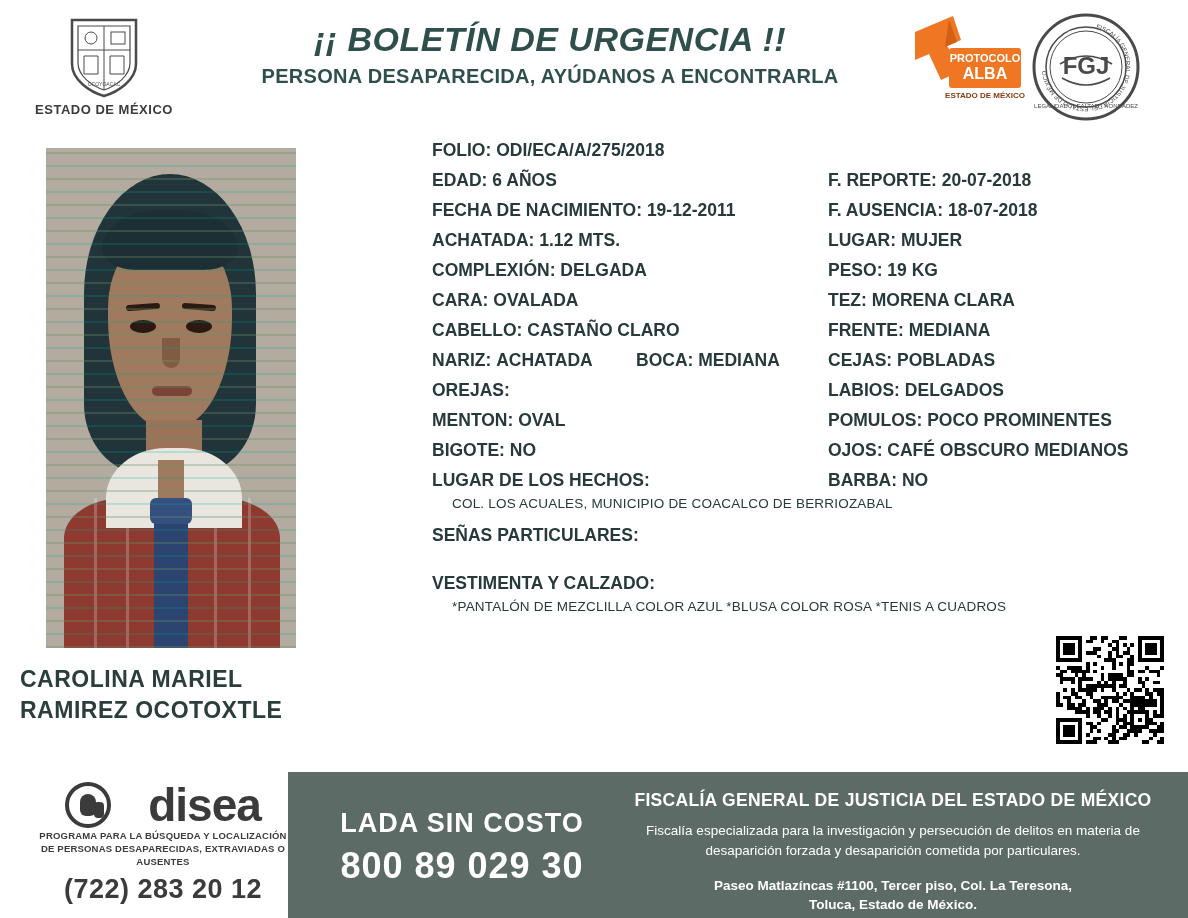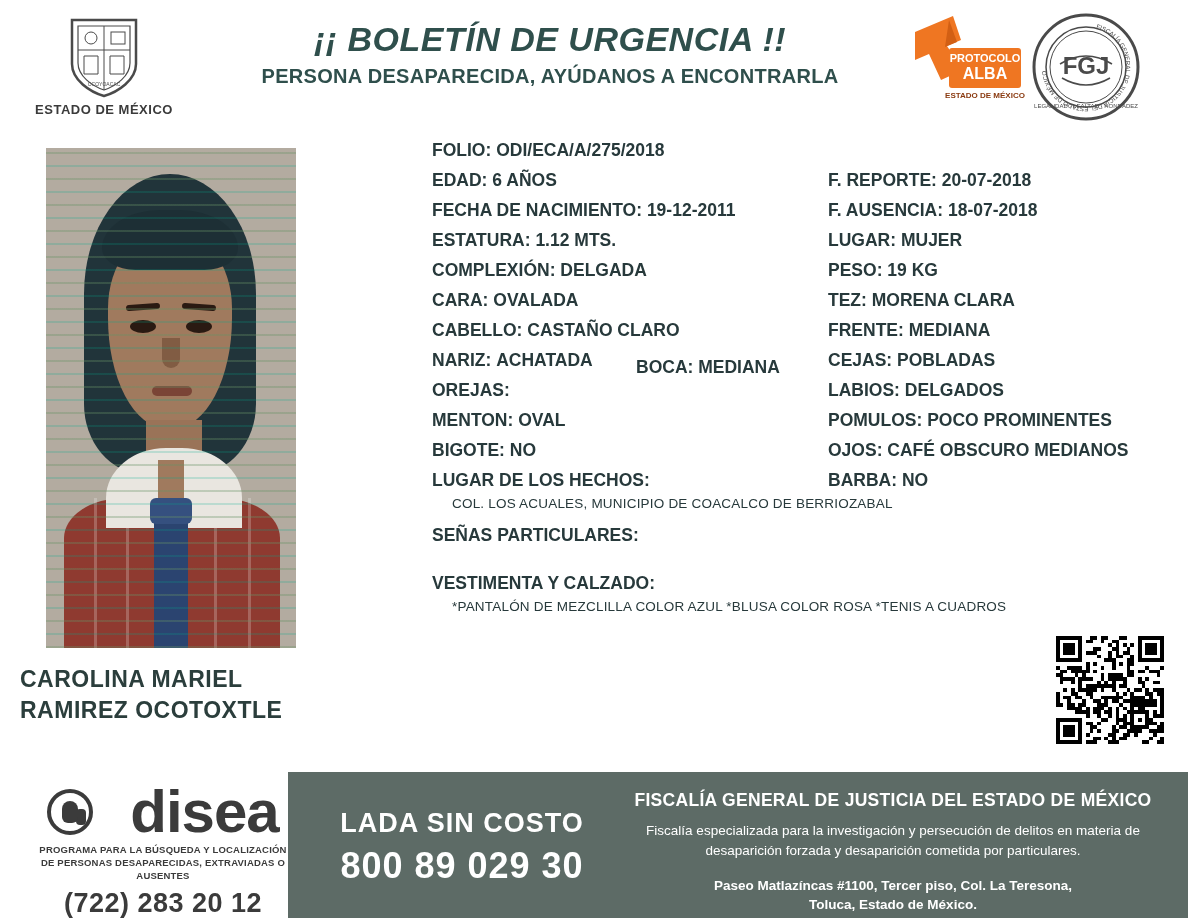--- a/index.html
+++ b/index.html
@@ -180,21 +180,21 @@
     top: 140px;
     width: 740px;
     font-size: 17.5px;
     color: #27393b;
   }
   .row { position: relative; height: 30px; }
   .lbl { font-weight: bold; }
   .val { font-weight: bold; }
   .col-left { position:absolute; left:0; }
   .col-right { position:absolute; left:396px; }
-  .col-mid { position:absolute; left:204px;margin-top:7px; }
+  .col-mid { position:absolute; left:204px; }
 
   .sub-line {
     font-size: 13.5px;
     margin-left: 20px;
     margin-top: -4px;
     letter-spacing: 0.2px;
   }
   .section-head { font-weight: bold; }
   .blockrow { margin-top: 4px; }
 
@@ -218,21 +218,21 @@
     height: 146px;
   }
   .disea {
     position: absolute;
     left: 38px;
     top: 10px;
     width: 250px;
     text-align: center;
   }
   .disea-word {
-    font-size: 60px;
+    font-size: 46px;
     font-weight: bold;
     color: #3b3b3b;
     letter-spacing: -1px;
     line-height: 1;
     display: flex;
     align-items: center;
     justify-content: center;
     gap: 35px;
   }
   .disea-mark {
@@ -429,21 +429,21 @@
       <span class="val">19-12-2011</span>
     </span>
     <span class="col-right">
       <span class="lbl">F. AUSENCIA:</span>
       <span class="val">18-07-2018</span>
     </span>
   </div>
 
   <div class="row">
     <span class="col-left">
-      <span class="lbl">ESTATURA:</span>
+      <span class="lbl">ACHATADA:</span>
       <span class="val">1.12 MTS.</span>
     </span>
     <span class="col-right">
       <span class="lbl">LUGAR:</span>
       <span class="val">MUJER</span>
     </span>
   </div>
 
   <div class="row">
     <span class="col-left">

